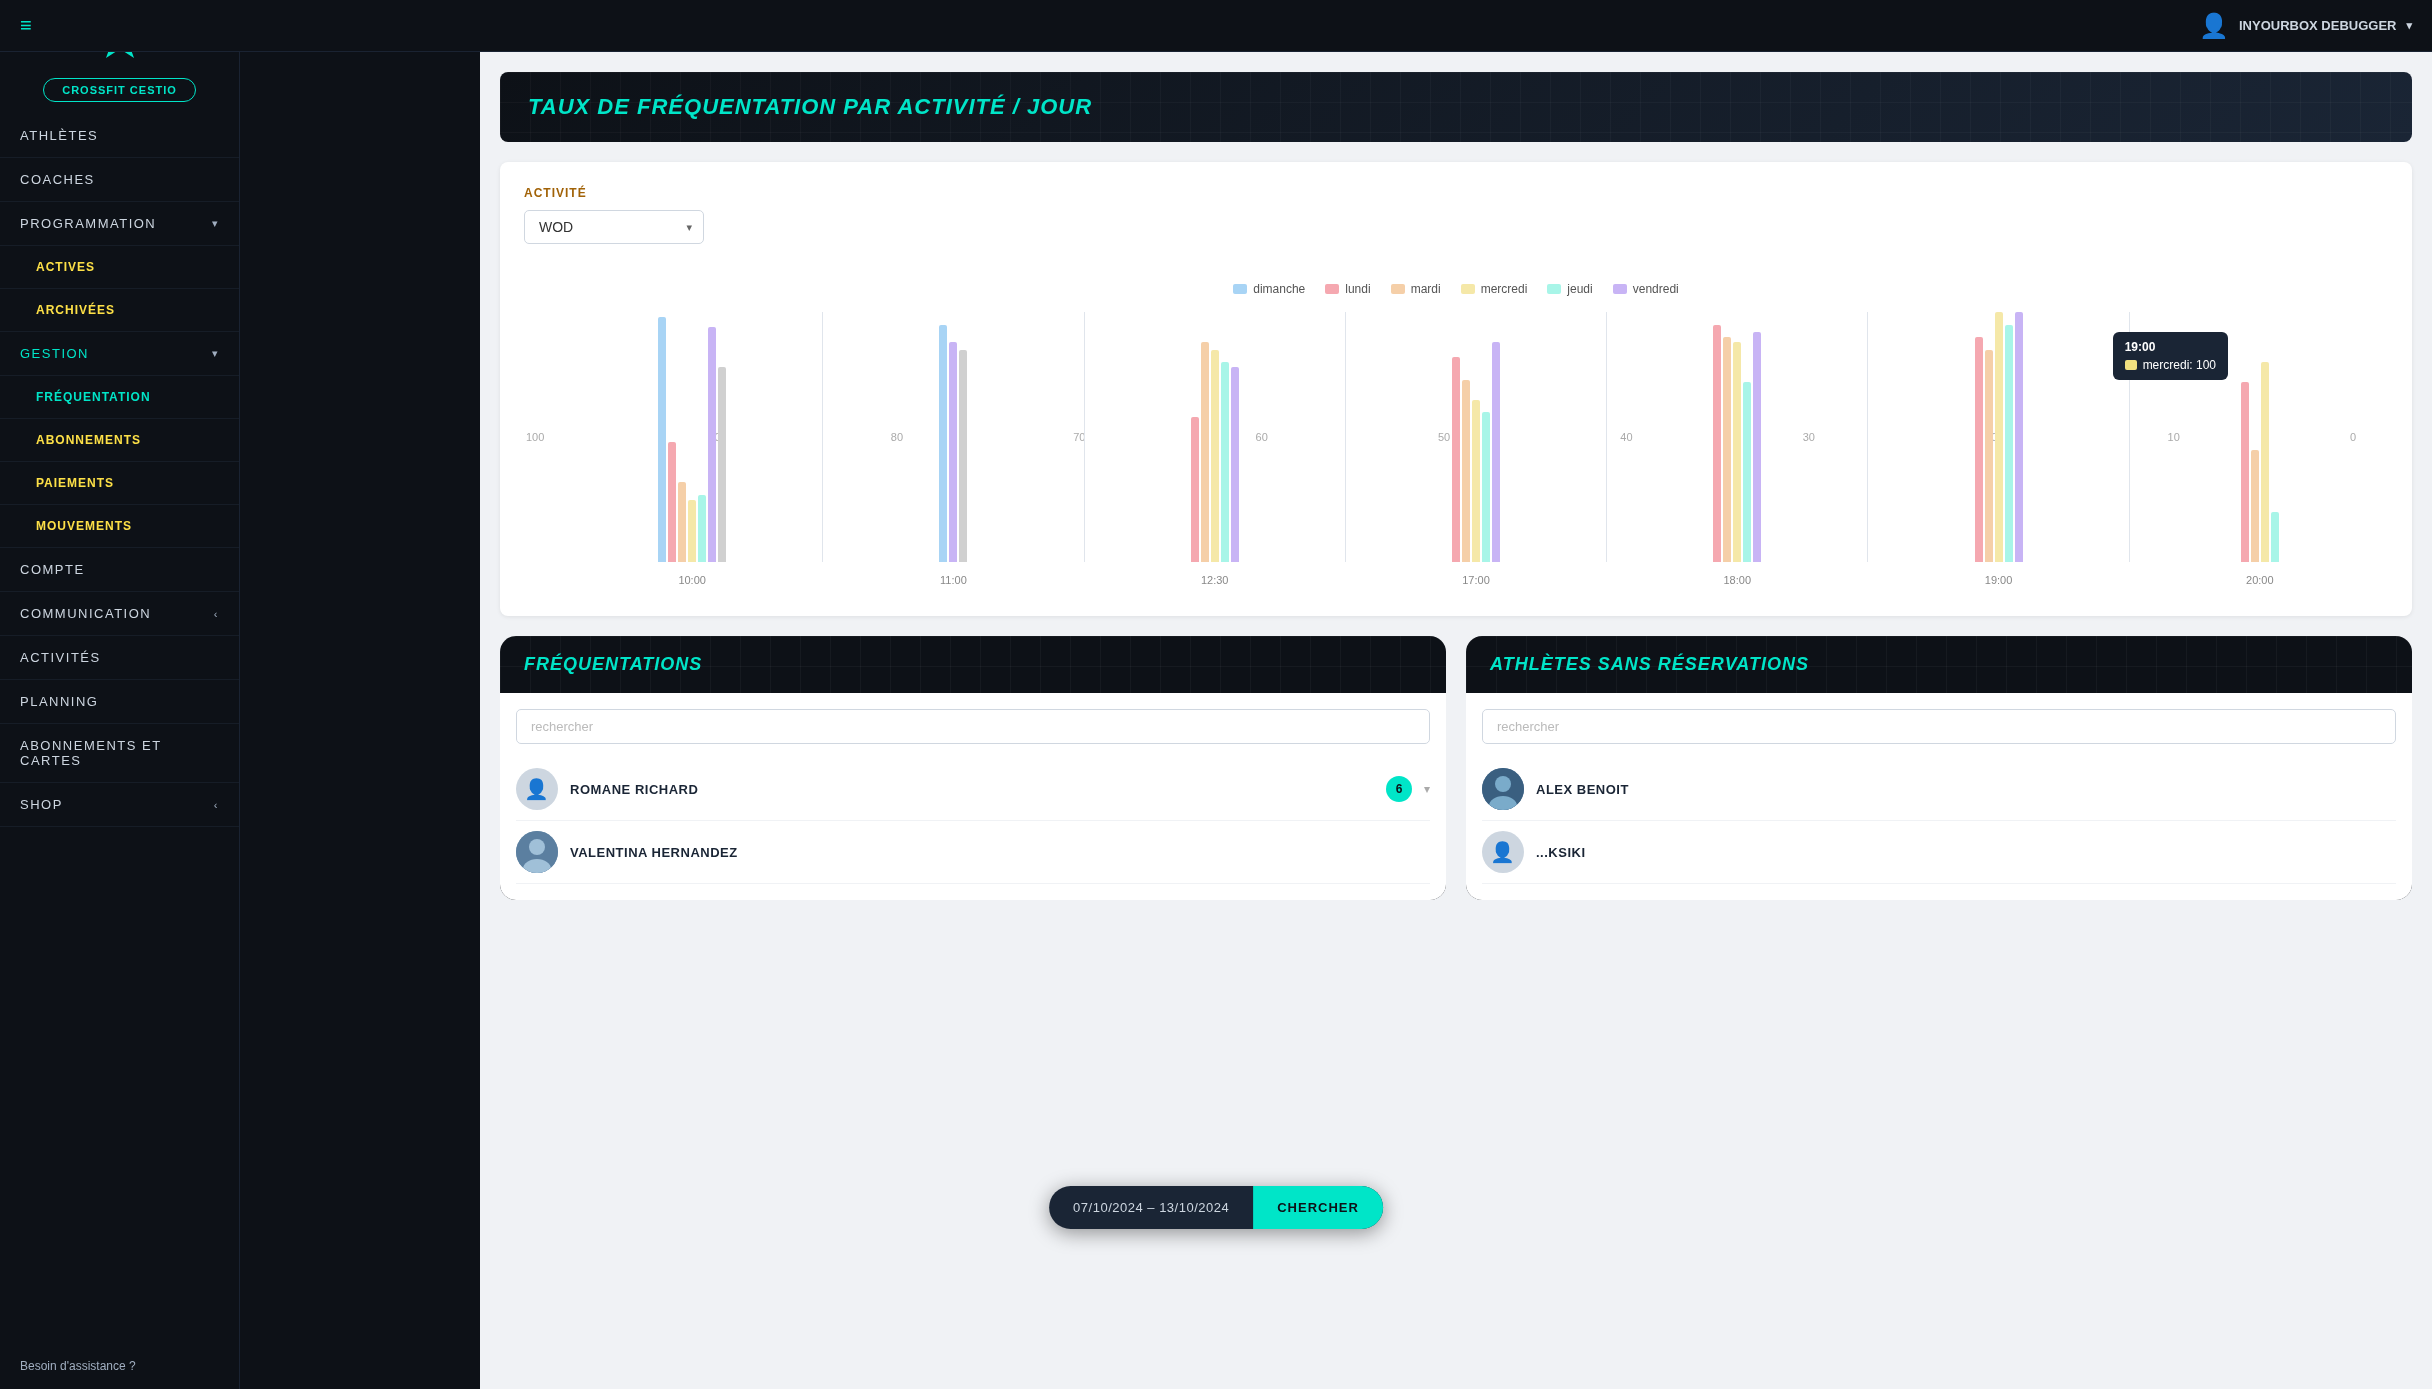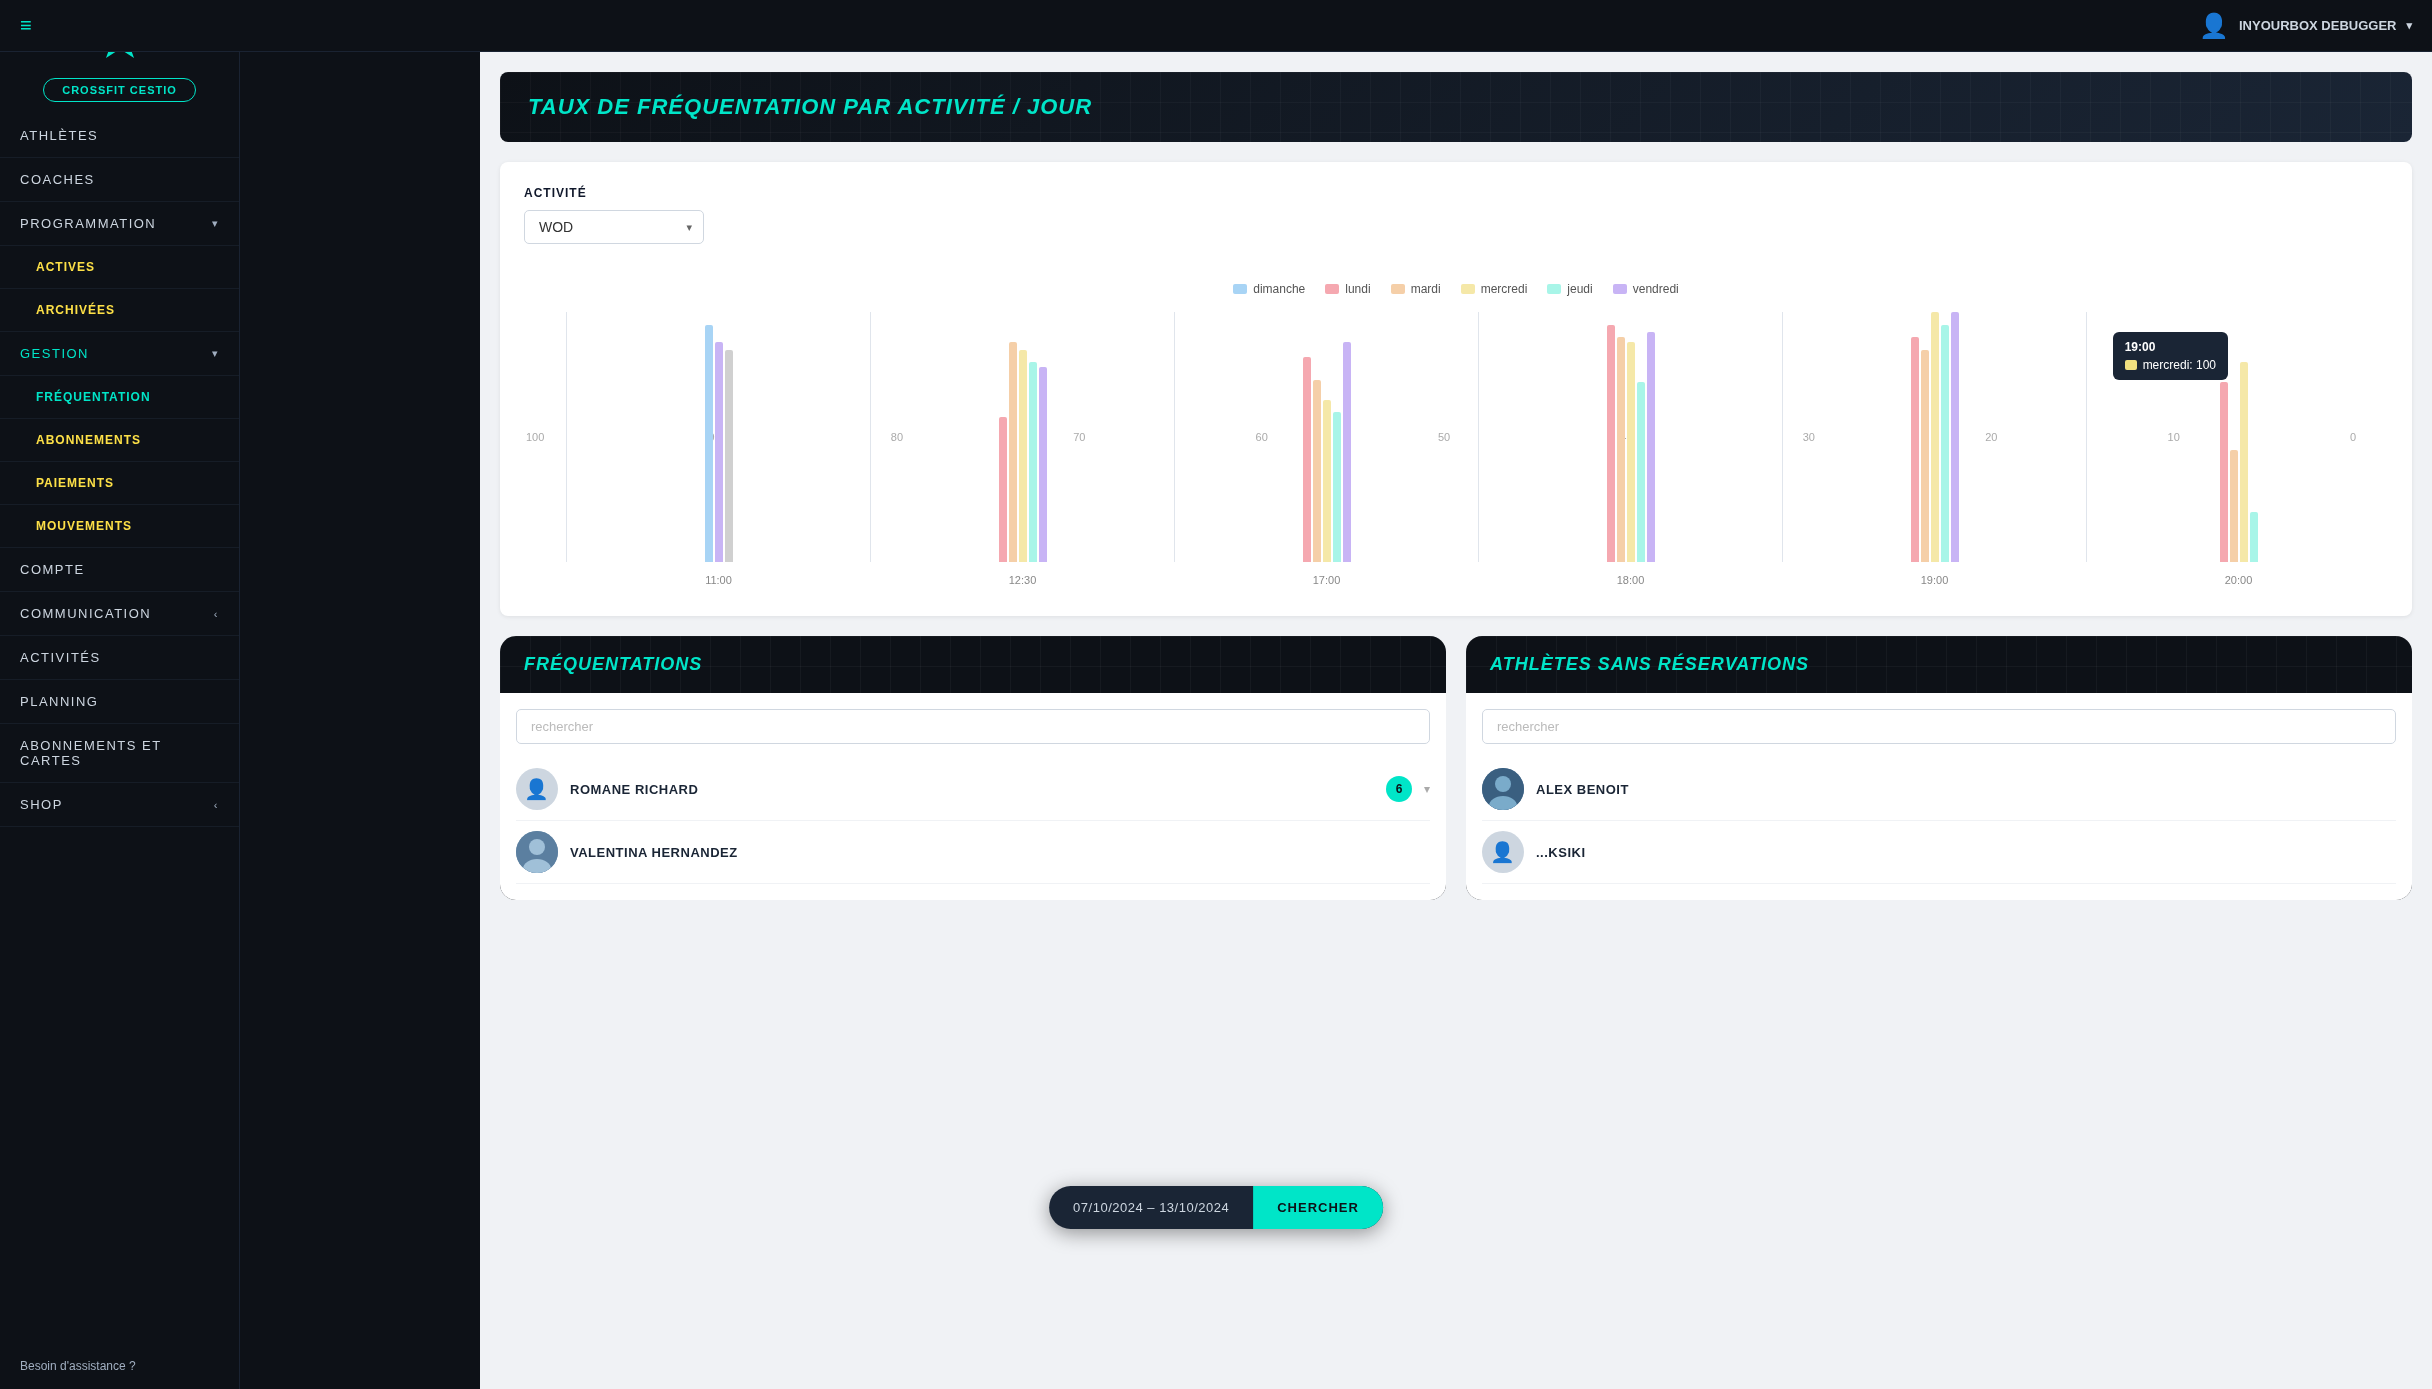--- a/index.html
+++ b/index.html
@@ -134,21 +134,21 @@
     .chart-section {
       background: #fff;
       border-radius: 8px;
       padding: 24px;
       margin-bottom: 20px;
       box-shadow: 0 1px 4px rgba(0,0,0,0.08);
     }
     .activite-label {
       font-size: 12px;
       font-weight: 700;
-      color: #0f172a;
+      color: #a16207;
       letter-spacing: 1px;
       margin-bottom: 10px;
     }
     .activite-select-wrap {
       position: relative;
       display: inline-block;
       margin-bottom: 20px;
     }
     .activite-select {
       appearance: none;
@@ -580,20 +580,32 @@
           <div class="grid-line">
             <span class="grid-label">10</span>
             <div class="grid-rule"></div>
           </div>
           <div class="grid-line">
             <span class="grid-label">0</span>
             <div class="grid-rule"></div>
           </div>
         </div>
         <div class="bars-container">
+          <div class="time-group">
+            <div class="time-bars">
+              <div class="bar" style="height: 98%; background: rgb(168, 212, 245);"></div>
+              <div class="bar" style="height: 48%; background: rgb(245, 168, 176);"></div>
+              <div class="bar" style="height: 32%; background: rgb(245, 207, 168);"></div>
+              <div class="bar" style="height: 25%; background: rgb(245, 232, 168);"></div>
+              <div class="bar" style="height: 27%; background: rgb(168, 245, 232);"></div>
+              <div class="bar" style="height: 94%; background: rgb(200, 180, 245);"></div>
+              <div class="bar" style="height: 78%; background: rgb(208, 208, 208);"></div>
+            </div>
+            <span class="time-label">10:00</span>
+          </div>
           <div class="group-divider"></div>
           <div class="time-group">
             <div class="time-bars">
               <div class="bar" style="height: 95%; background: rgb(168, 212, 245);"></div>
               <div class="bar" style="height: 88%; background: rgb(200, 180, 245);"></div>
               <div class="bar" style="height: 85%; background: rgb(208, 208, 208);"></div>
             </div>
             <span class="time-label">11:00</span>
           </div>
           <div class="group-divider"></div>

